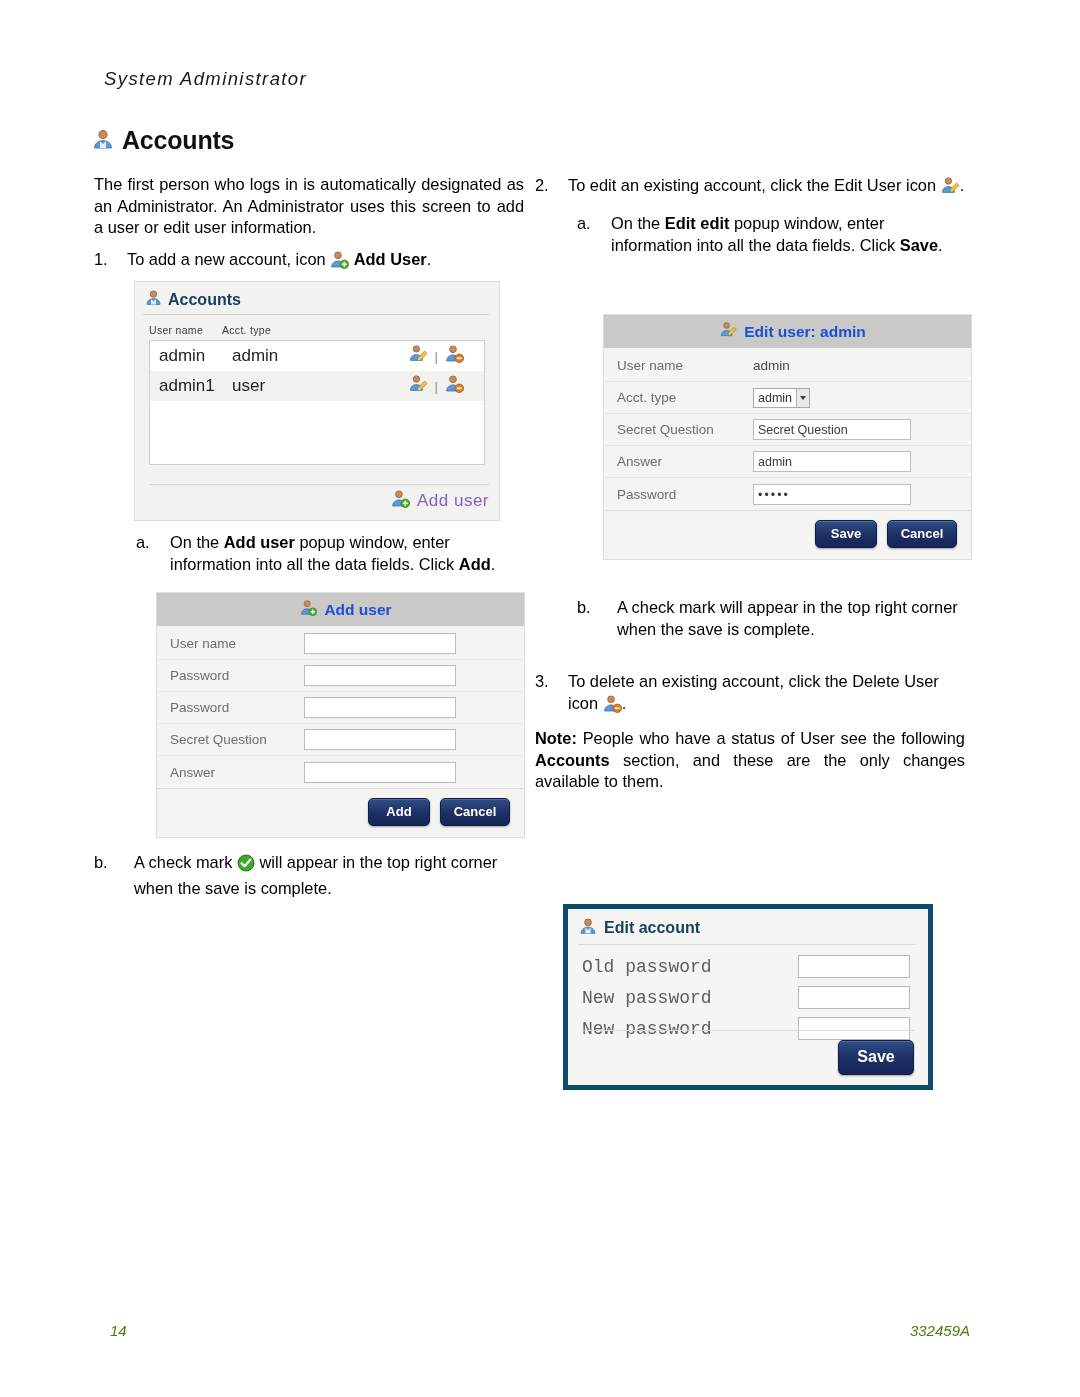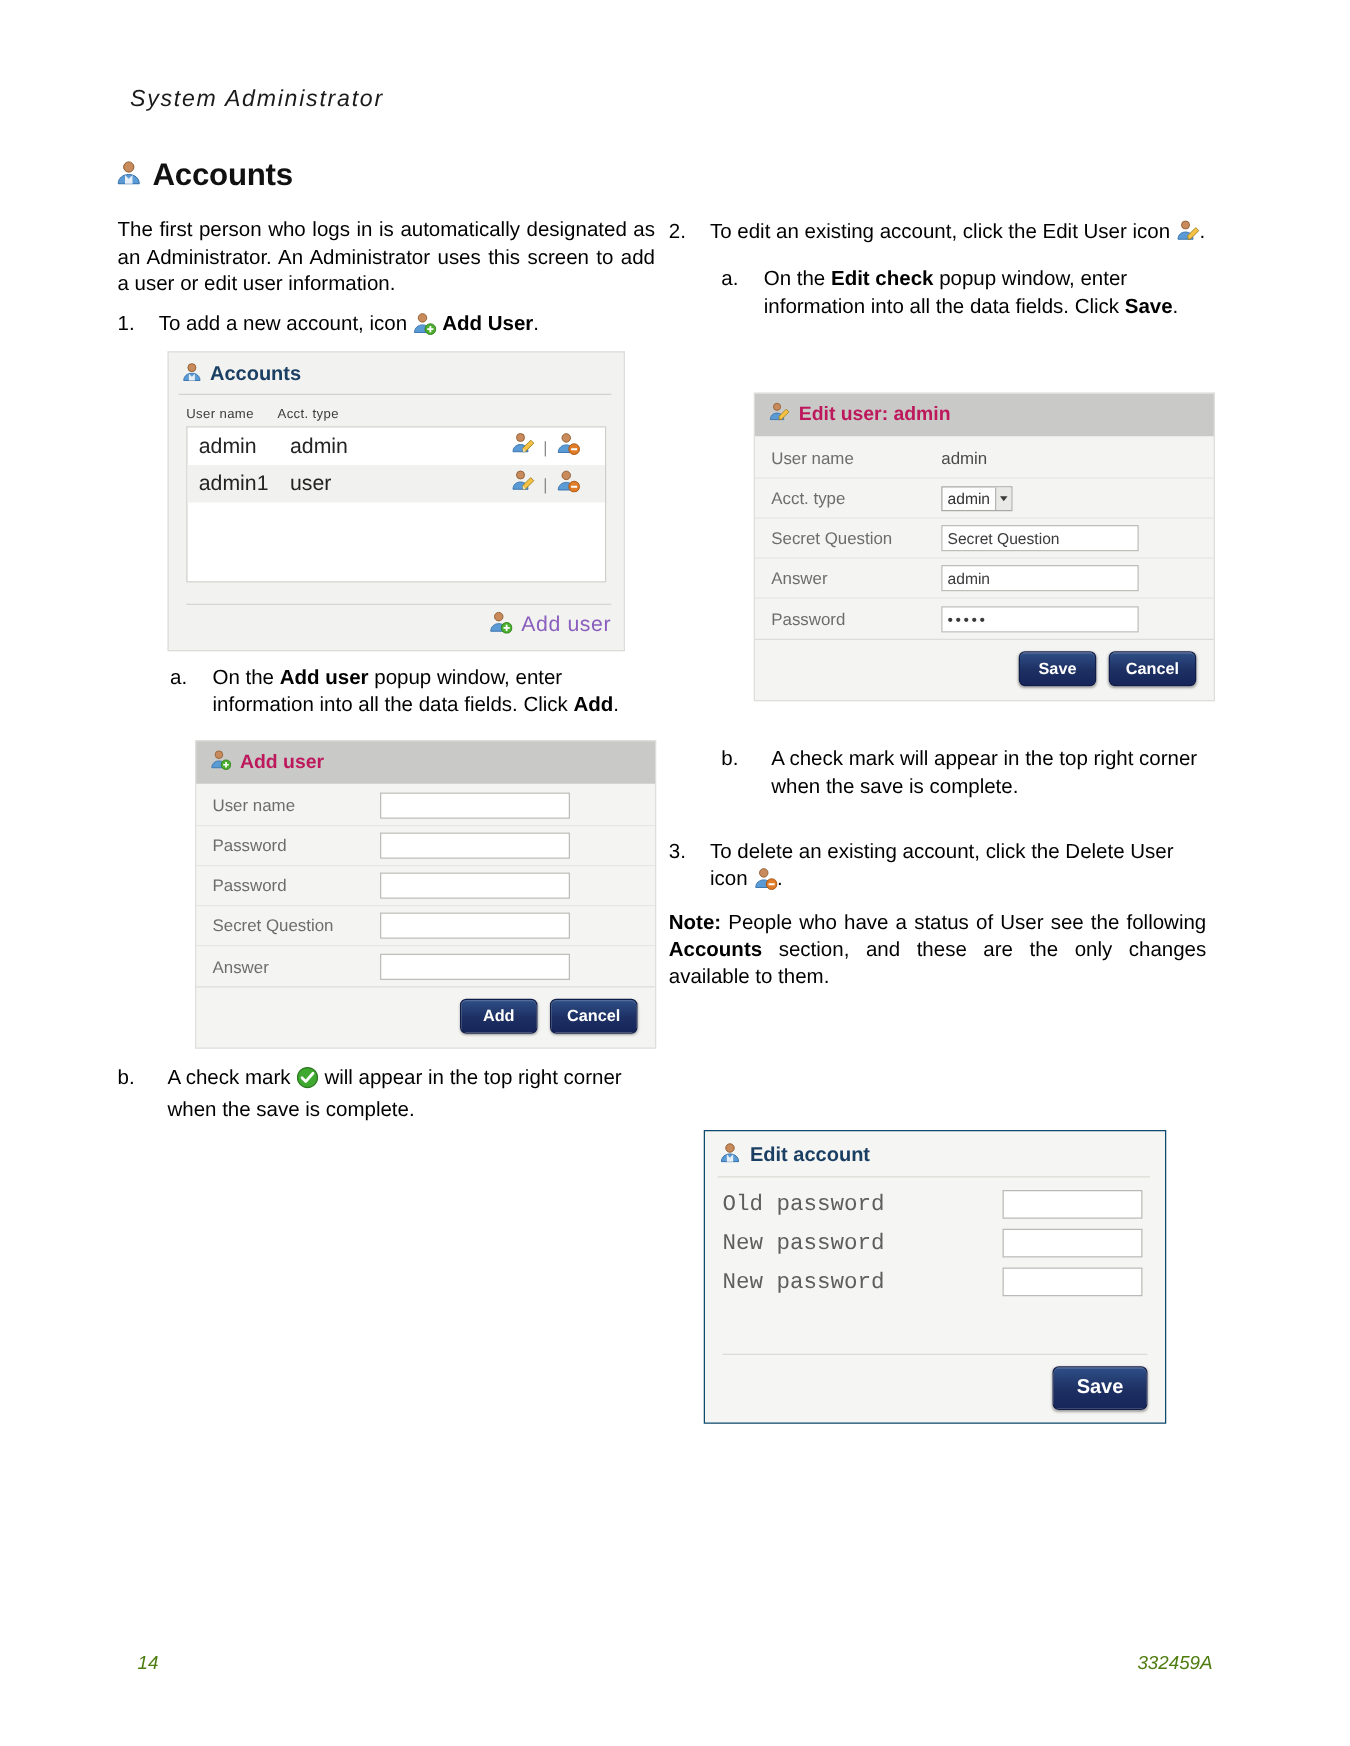--- a/index.html
+++ b/index.html
@@ -154,21 +154,22 @@
     border: 1px solid #dededa;
   }
   .dlg-hd {
     background: #c9c9c7;
     display: flex;
     align-items: center;
     gap: 7px;
     padding: 6px 0 6px 11px;
     font-size: 15.5px;
     font-weight: bold;
-    color: #be185d;
+    color: #1d4ed8;
+    justify-content: center;
   }
   .dlg-body { padding: 2px 0 0 0; }
   .frow {
     display: flex;
     align-items: center;
     height: 32px;
     border-bottom: 1px solid #e6e6e3;
     padding: 0 14px 0 13px;
   }
   .frow:last-child { border-bottom: none; }
@@ -243,23 +244,23 @@
   #edituser-dlg { left: 603px; top: 314px; width: 369px; }
   #edituser-dlg .flabel { width: 136px; }
   #edituser-dlg .finput { width: 158px; }
 
   
   #editacct-shot {
     position: absolute;
     left: 563px;
     top: 904px;
     width: 370px;
-    height: 235px;
+    height: 186px;
     background: #f5f5f3;
-    border: 1px solid #0c4a6e;
+    border: 5px solid #0c4a6e;
   }
   .ea-title {
     display: flex; align-items: center; gap: 7px;
     padding: 8px 0 5px 11px;
     font-size: 16px; font-weight: bold; color: #1b3f63;
   }
   .ea-rule { margin: 0 12px 0 10px; height: 1px; background: #dcdcd6; }
   .ea-row {
     display: flex; align-items: center;
     padding: 0 18px 0 14px;
@@ -489,21 +490,21 @@
             <path d="M9.6 16.6 L9.1 13.6 L15.6 7.1 L18 9.5 L11.6 16 Z" fill="#f5c246" stroke="#9c7a15" stroke-width="0.7"></path>
           </svg>
         </span><span>.</span>
       </span>
     </div>
 
     <div class="li lvl2" style="margin-top:12px;">
       <span class="mark">a.</span>
       <span class="body">
         <span>On the</span>
-        <b>Edit check</b>
+        <b>Edit edit</b>
         <span>popup window, enter information into all the data fields.  Click</span>
         <b>Save</b><span>.</span>
       </span>
     </div>
   </div>
 
   <div class="dlg" id="edituser-dlg">
     <div class="dlg-hd">
       <span>
         <svg width="17" height="17" viewBox="0 0 19 19">

